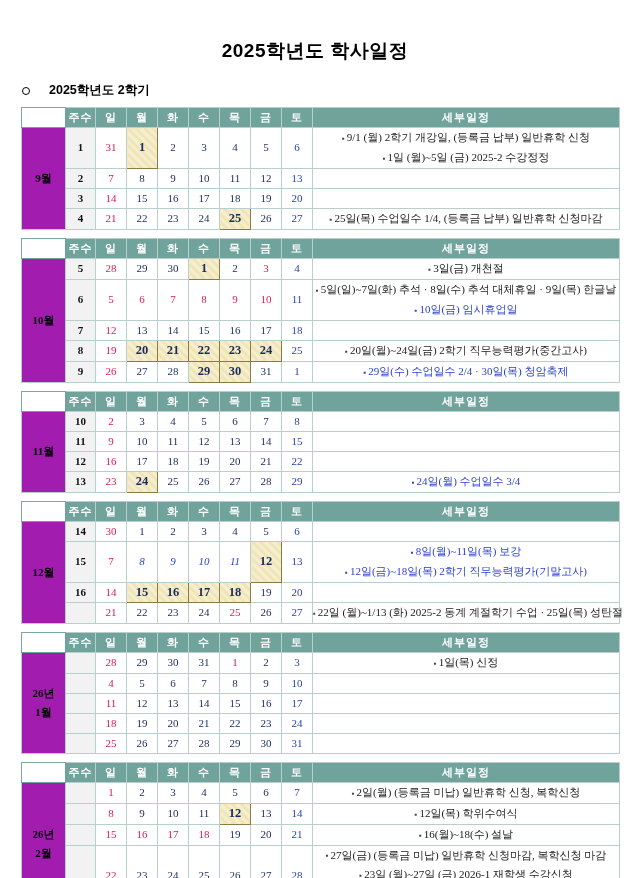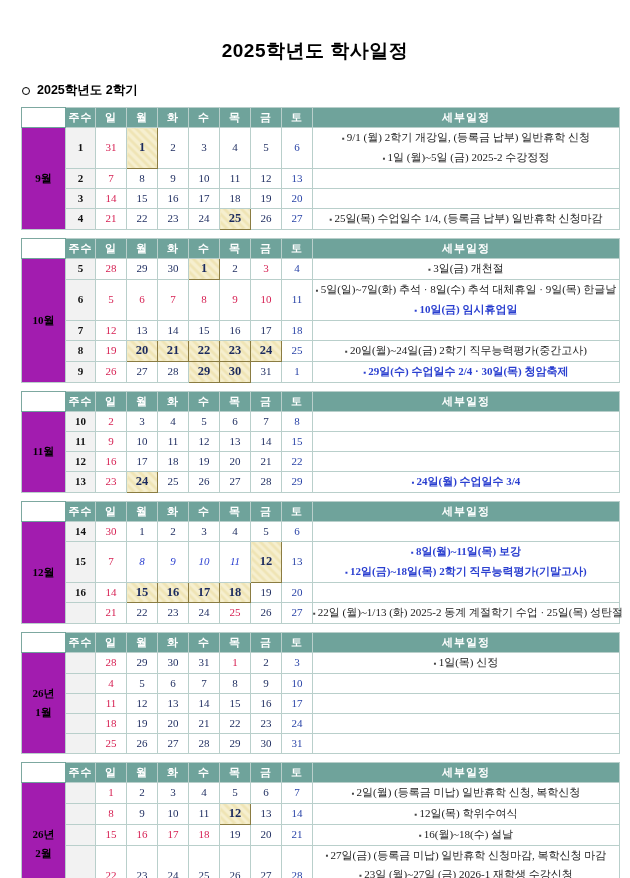--- a/index.html
+++ b/index.html
@@ -32,21 +32,21 @@
     color: #000;
   }
   .subtitle-row {
     margin: 0;
     padding: 18px 0 8px 22px;
     font-size: 12.5px;
     font-weight: bold;
     color: #000;
     display: flex;
     align-items: center;
-    gap: 7px;
+    gap: 19px;
   }
   .circle-marker {
     display: inline-block;
     width: 8px;
     height: 8px;
     border: 1.2px solid #000;
     border-radius: 50%;
     box-sizing: border-box;
   }
   table.cal {
@@ -124,21 +124,21 @@
   td.detail {
     text-align: left;
     padding: 1px 5px 1px 7px;
     font-size: 10px;
     line-height: 1.45;
     color: #1a1a1a;
     font-family: "Liberation Sans", "DejaVu Sans", sans-serif;
     vertical-align: top;
   }
   td.detail .line { white-space: nowrap; }
-  td.detail .line.blue { color: #2a3fd0; font-weight: bold; }
+  td.detail .line.blue { color: #2a3fd0; font-weight: normal; }
   td.detail .bull {
     color: #444;
     font-size: 8px;
     vertical-align: middle;
     margin-right: 2px;
   }
   td.detail .line.blue .bull { color: #2a3fd0; }
 
   .month-block { border-top: 1.6px solid #7da8a0; }
 

